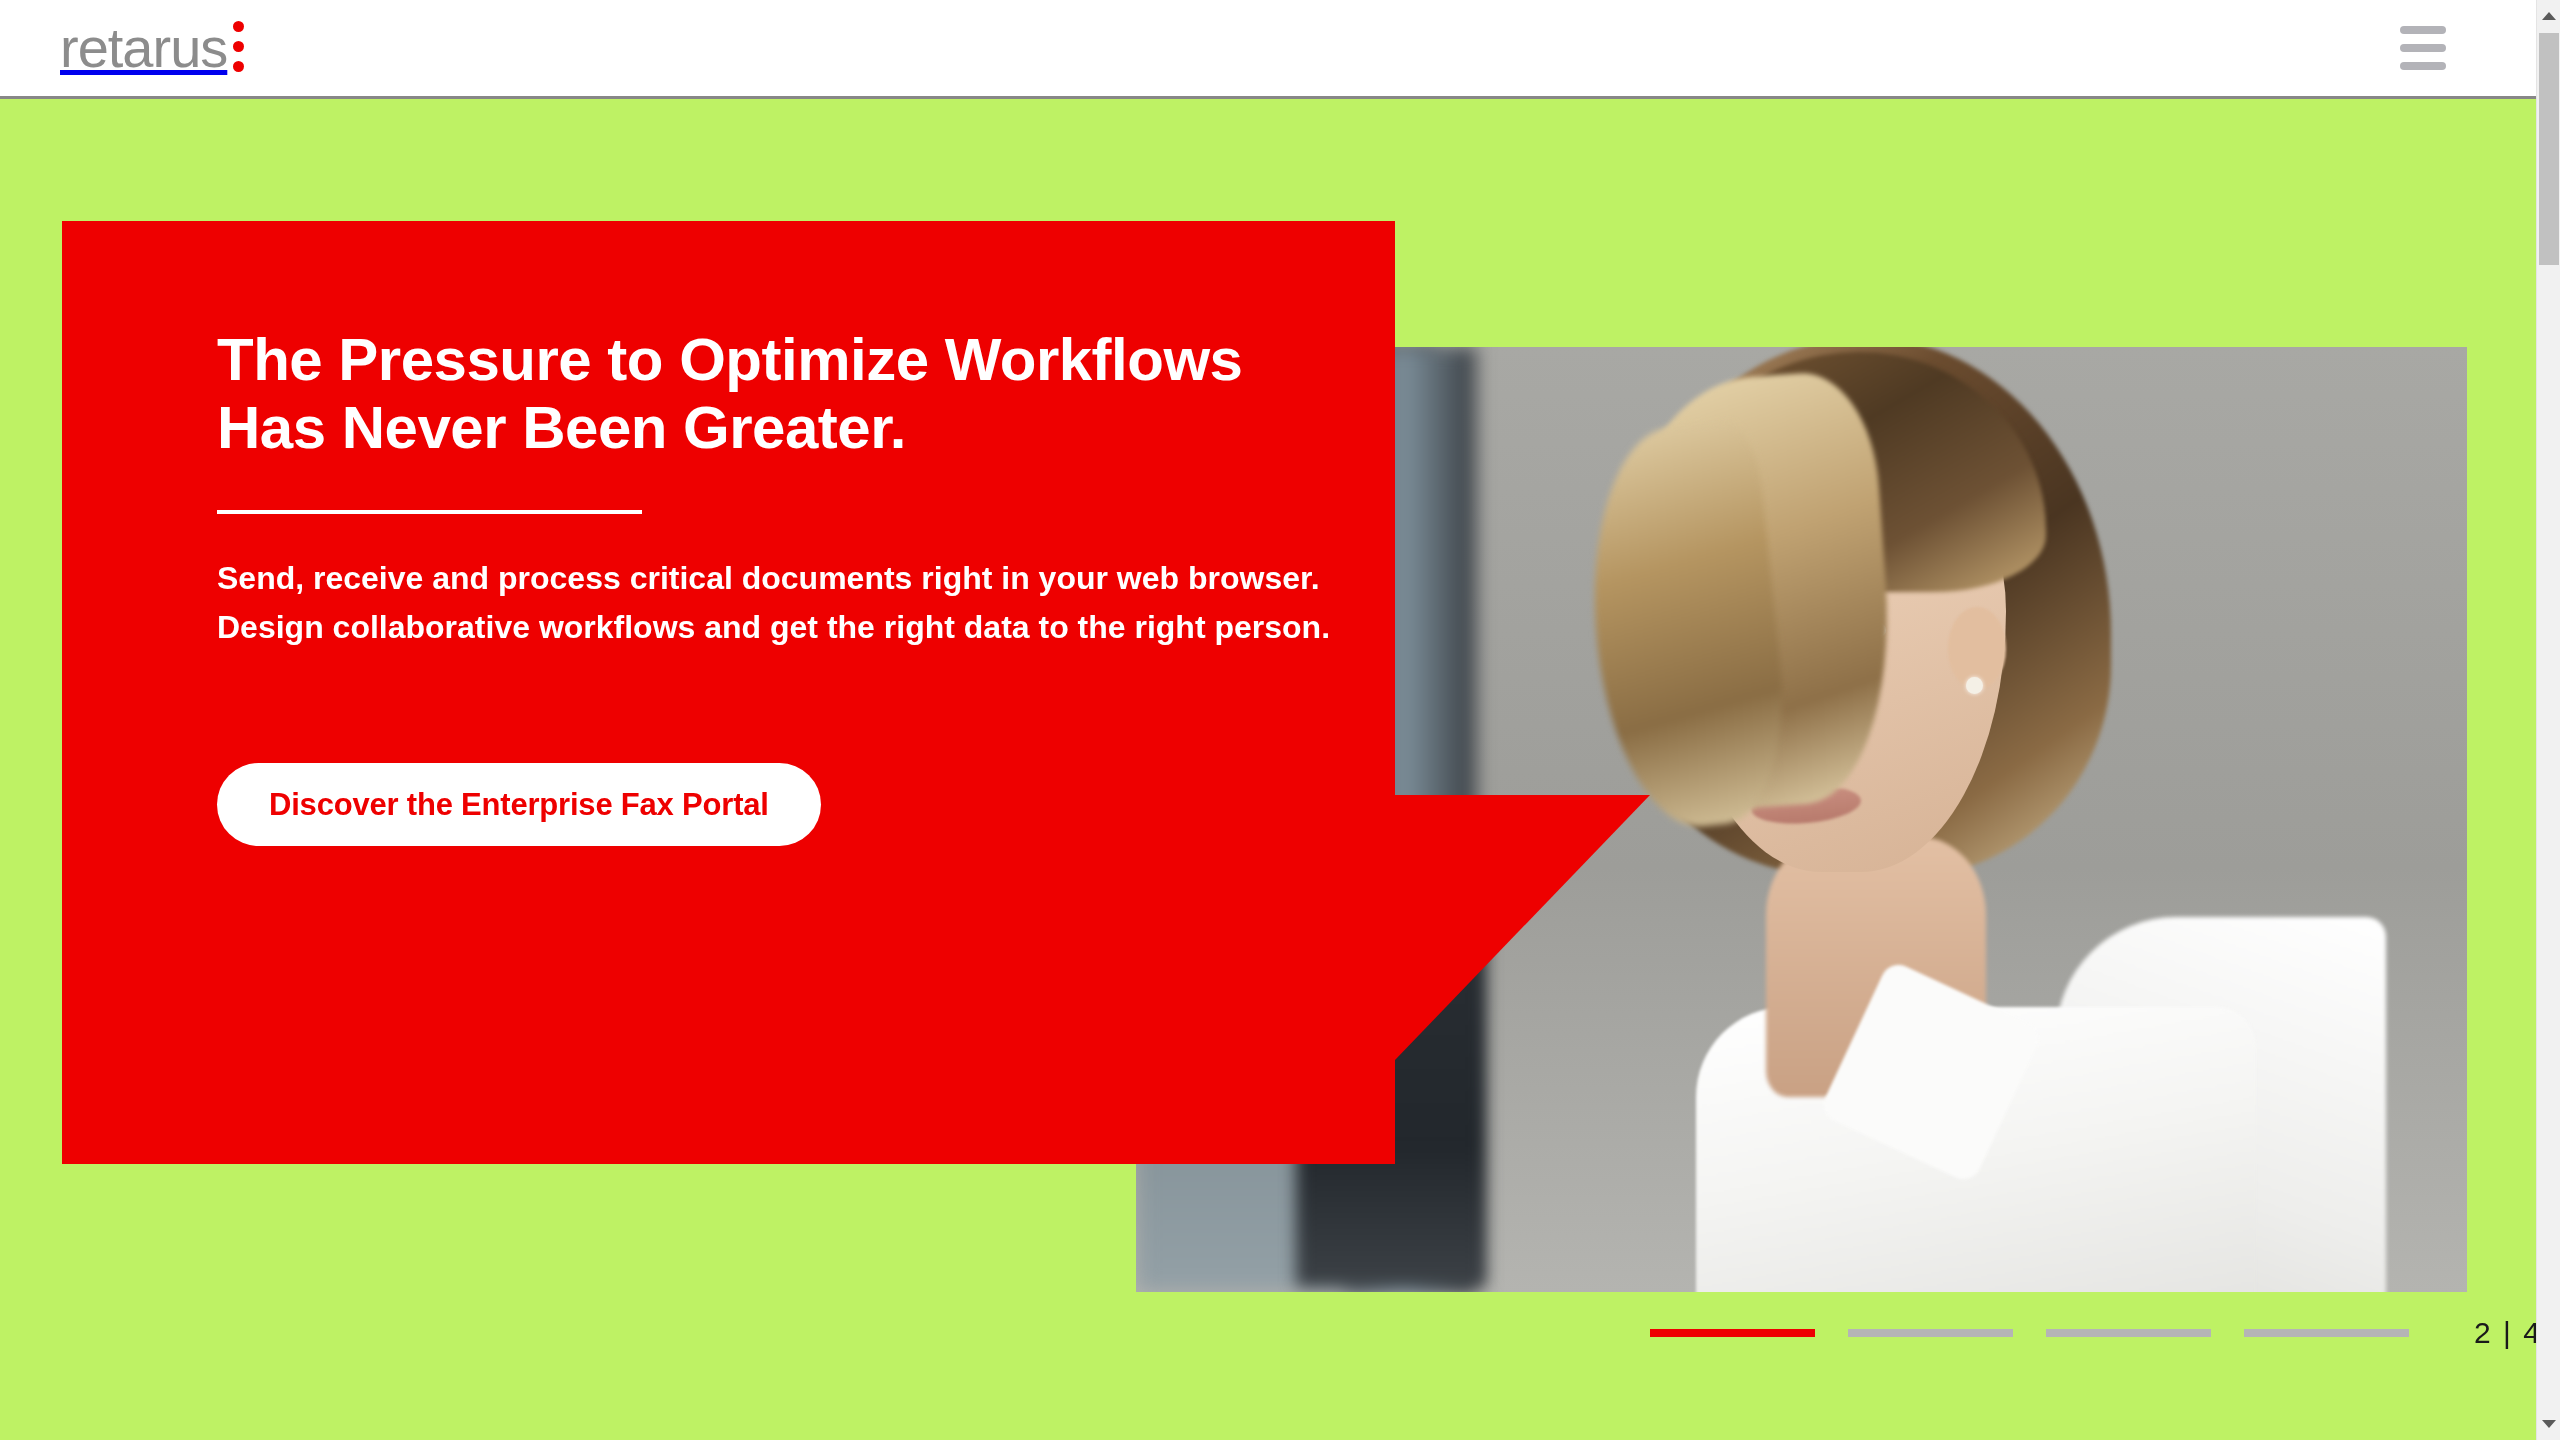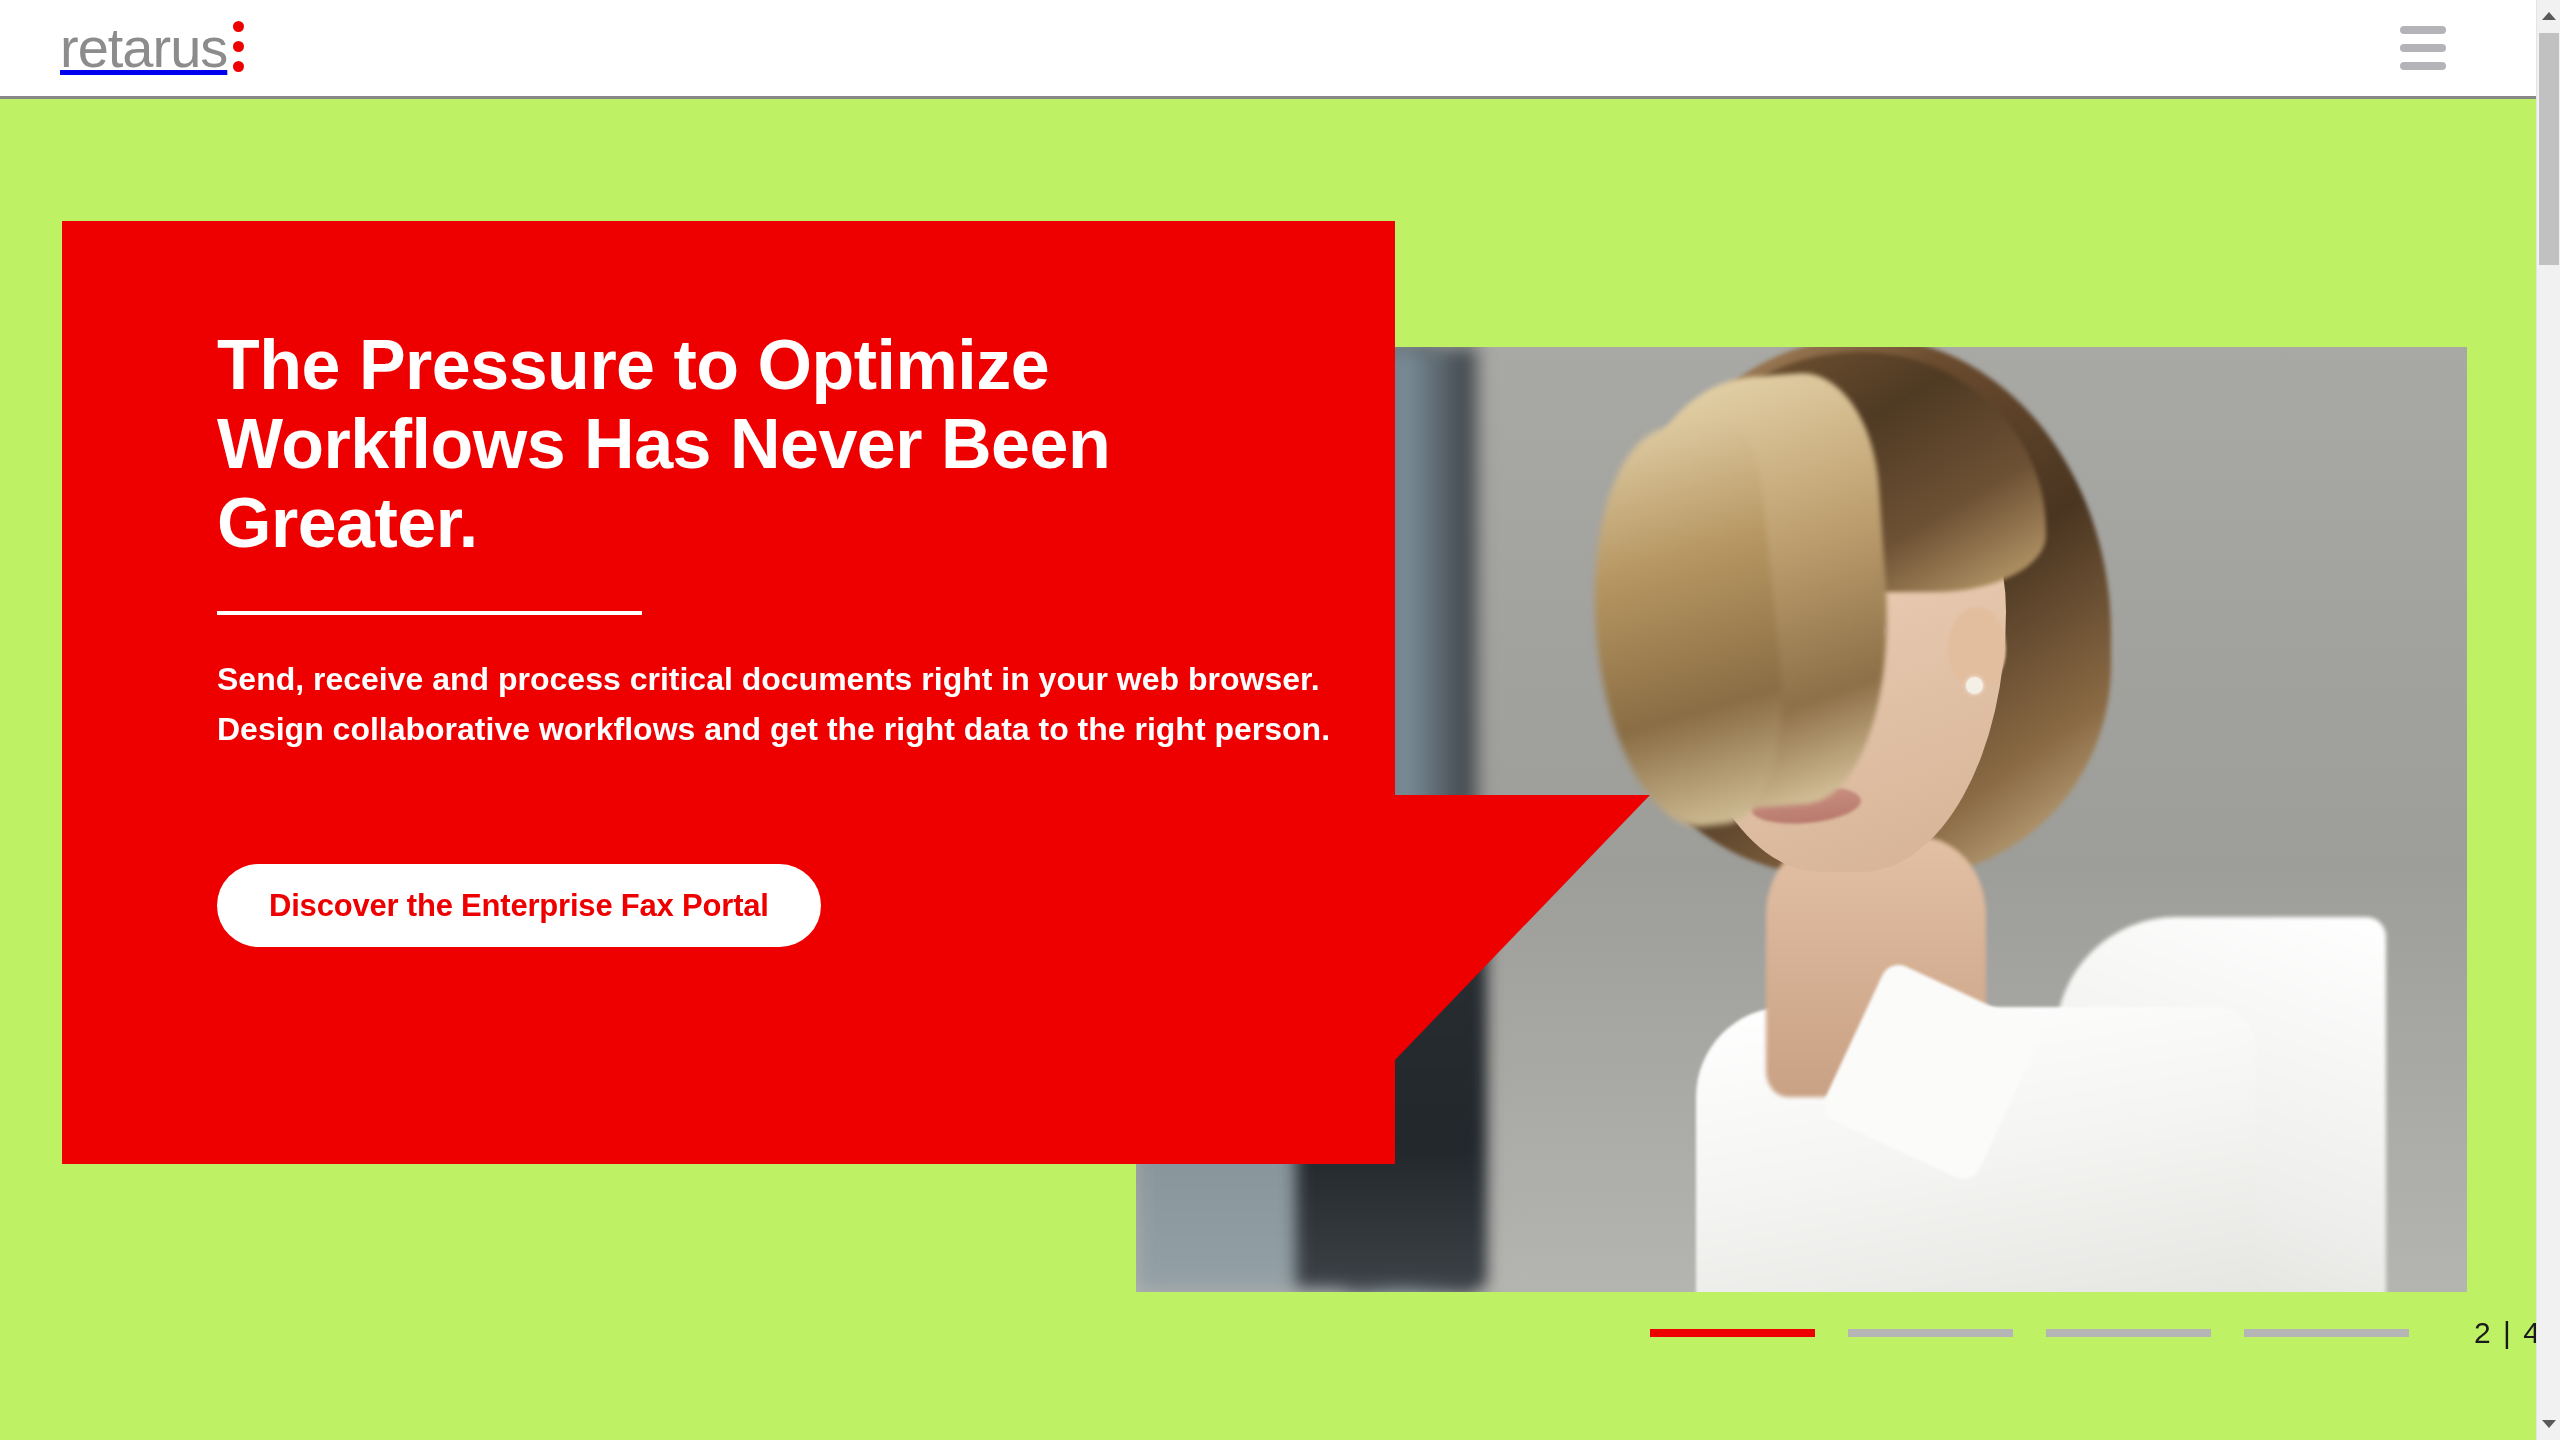--- a/index.html
+++ b/index.html
@@ -264,21 +264,21 @@
     border-bottom:265px solid transparent;
   }
 
   .bubble-inner {
     position:absolute;
     left:155px; top:105px;
     width:1120px;
   }
   .headline {
     font-family:"Liberation Sans Narrow","Liberation Sans", sans-serif;
-    font-size:70px;
+    font-size:60px;
     font-weight:700;
     line-height:1.13;
     color:#ffffff;
     letter-spacing:-0.5px;
     white-space:pre-line;
   }
   .rule {
     width:425px; height:4px;
     background:#ffffff;
     margin:48px 0 40px 0;

